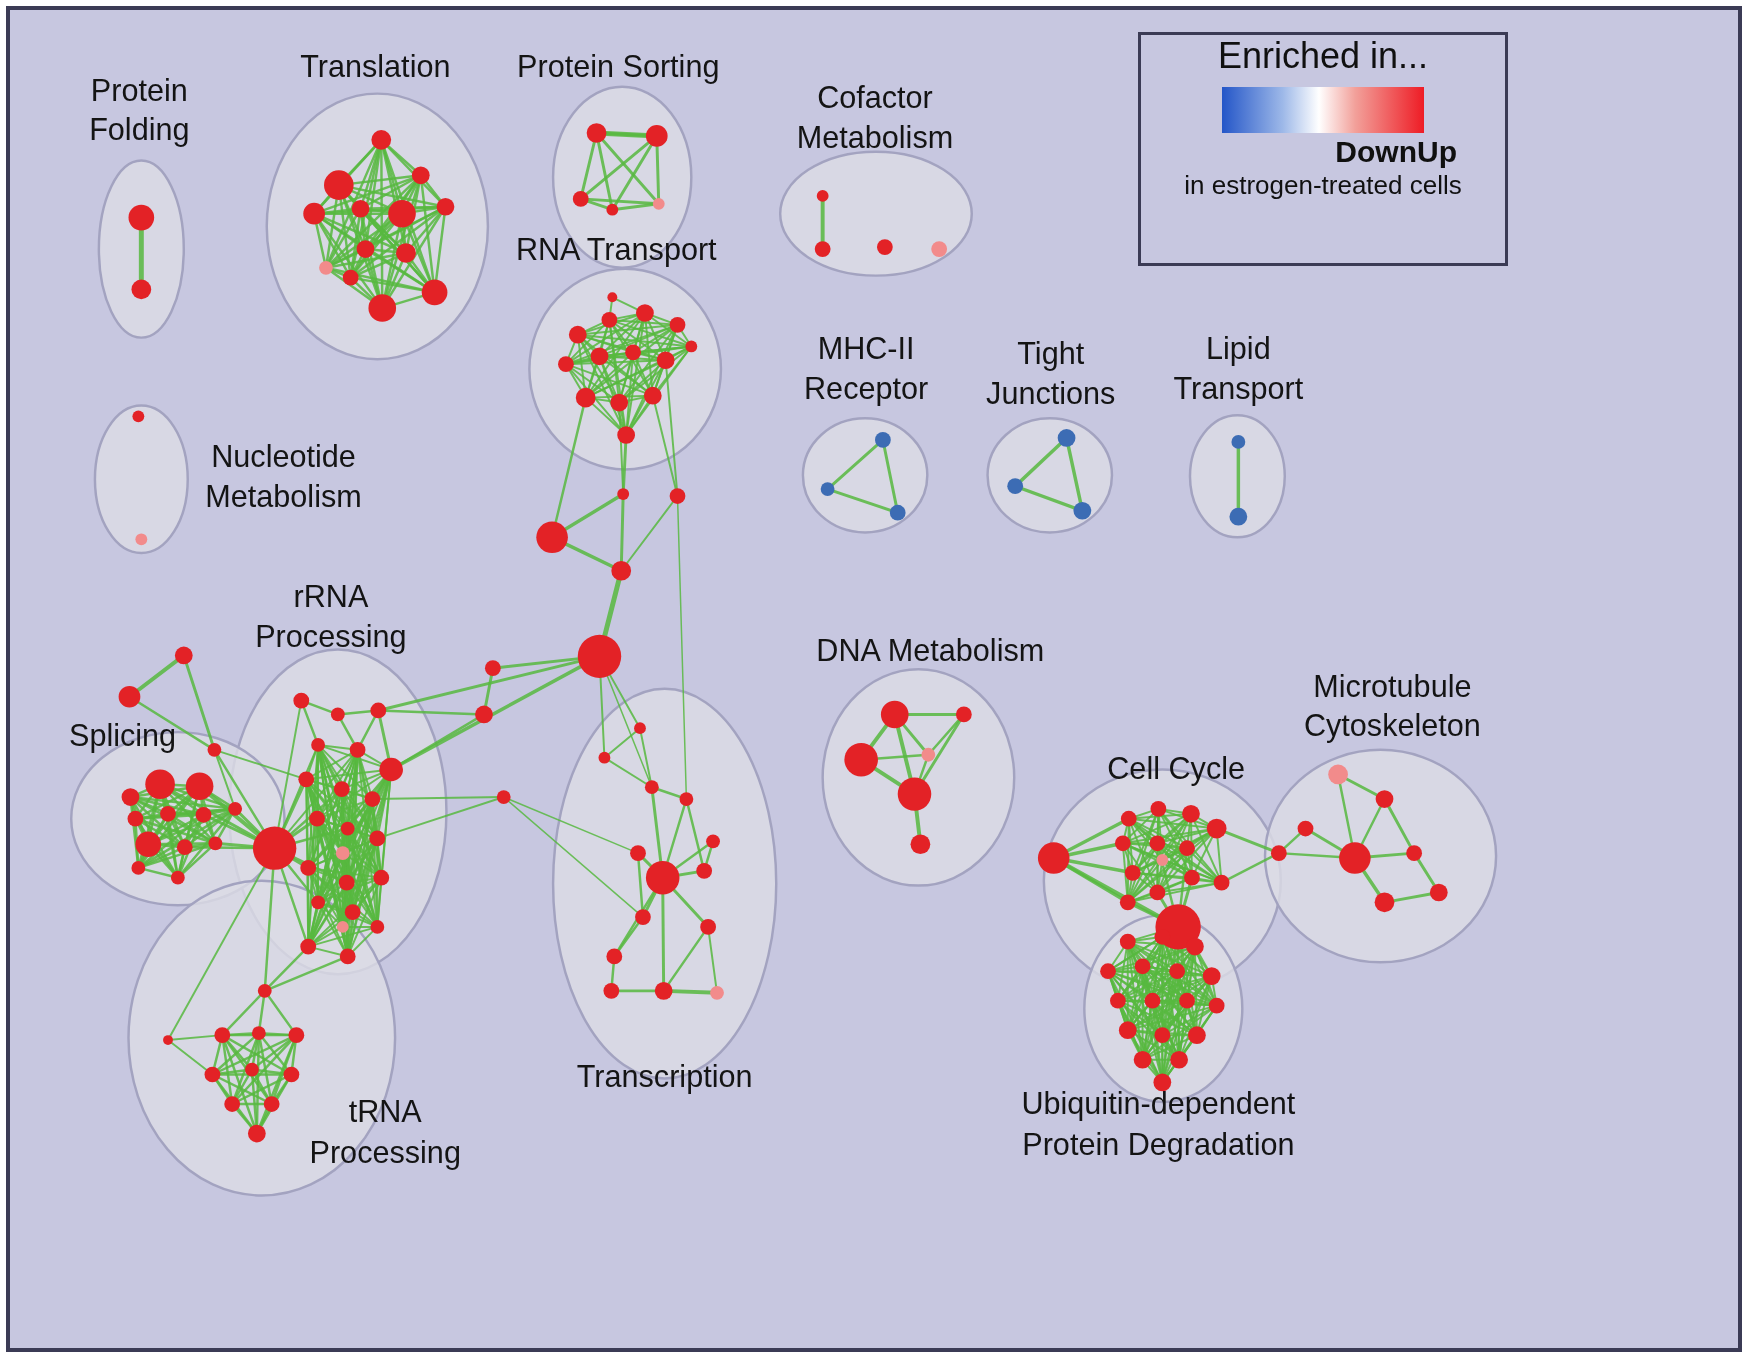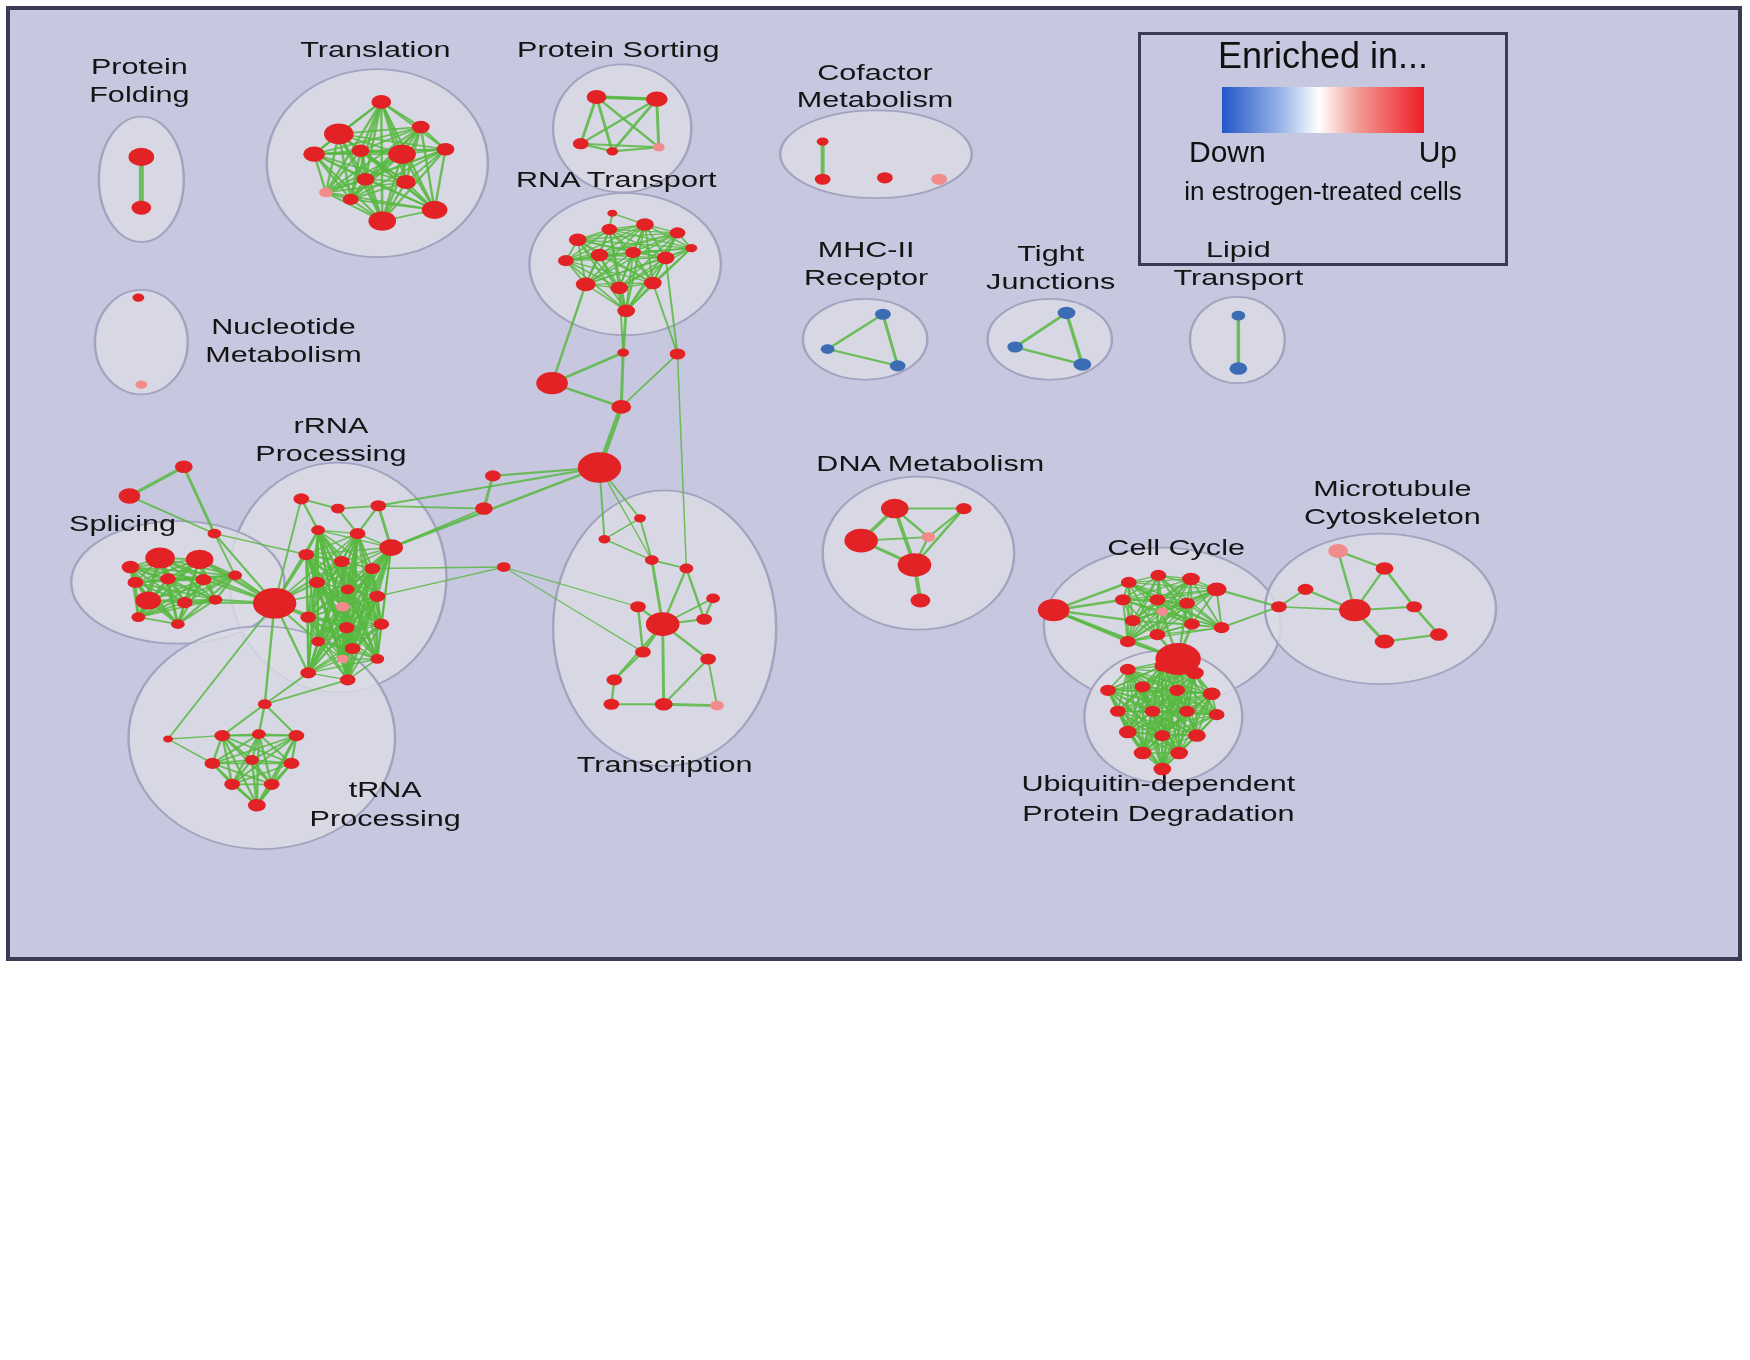--- a/index.html
+++ b/index.html
@@ -1,25 +1,25 @@
 <!DOCTYPE html>
 <html><head>
 <meta charset="utf-8">
 <style>
   html,body{margin:0;padding:0;background:#ffffff;width:1750px;height:1360px;overflow:hidden;}
-  .figure{position:absolute;left:6px;top:6px;width:1736px;height:955px;border:4px solid #3b3b55;background:#c7c7e0;box-sizing:border-box;}
+  .figure{position:absolute;left:6px;top:6px;width:1736px;height:1346px;border:4px solid #3b3b55;background:#c7c7e0;box-sizing:border-box;}
   #net{position:absolute;left:0;top:0;width:100%;height:100%;}
   svg text{font-family:"Liberation Sans","DejaVu Sans",sans-serif;}
   .legend{position:absolute;left:1128px;top:22px;width:370px;height:234px;border:3px solid #3b3b55;box-sizing:border-box;
           text-align:center;color:#101010;font-family:"Liberation Sans","DejaVu Sans",sans-serif;}
   .legend-title{font-size:36px;}
   .legend-bar{width:202px;height:46px;margin:10px auto 2px;}
-  .legend-row{width:268px;margin:0 auto;display:flex;justify-content:space-between;font-size:30px;}
+  .legend-row{width:268px;margin:0 auto;display:flex;justify-content:flex-end;font-size:30px;font-weight:bold;}
   .legend-caption{font-size:26px;line-height:1.28;}
-  .legend-caption.first{margin-top:6px;}
+  .legend-caption.first{}
 </style>
 </head>
 <body>
 
 <div class="figure">
   <svg id="net" viewBox="0 0 1750 1360" preserveAspectRatio="none">
       <ellipse cx="133" cy="243" rx="43" ry="90" fill="#dcdce5" fill-opacity="0.8" stroke="#a3a3c0" stroke-width="2.5"></ellipse>
       <ellipse cx="372" cy="220" rx="112" ry="135" fill="#dcdce5" fill-opacity="0.8" stroke="#a3a3c0" stroke-width="2.5"></ellipse>
       <ellipse cx="620" cy="170" rx="70" ry="92" fill="#dcdce5" fill-opacity="0.8" stroke="#a3a3c0" stroke-width="2.5"></ellipse>
       <ellipse cx="623" cy="365" rx="97" ry="102" fill="#dcdce5" fill-opacity="0.8" stroke="#a3a3c0" stroke-width="2.5"></ellipse>

